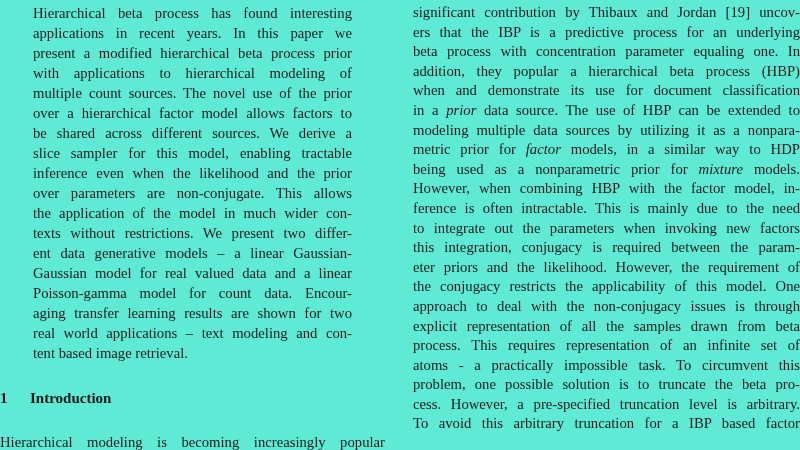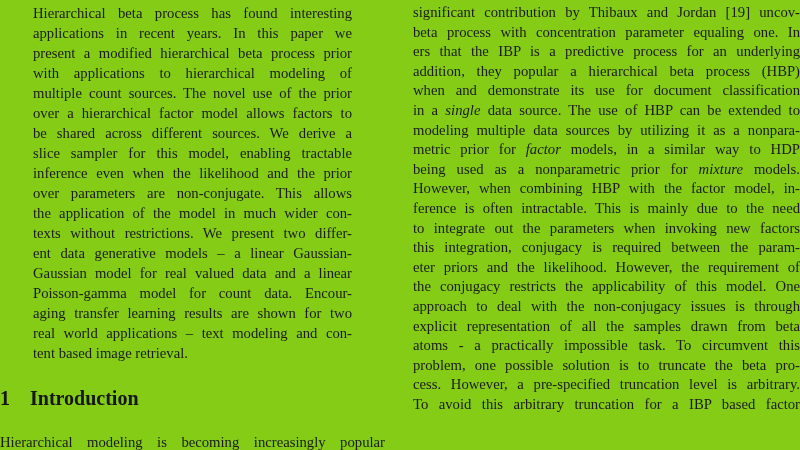--- a/index.html
+++ b/index.html
@@ -4,21 +4,21 @@
 <style>
   html, body {
     margin: 0;
     padding: 0;
     background: #ffffff;
   }
   .page {
     position: relative;
     width: 800px;
     height: 450px;
-    background: #84cc16;
+    background: #5eead4;
     overflow: hidden;
     display: flex;
     font-family: "Liberation Serif", "DejaVu Serif", serif;
     color: #1b1b1b;
   }
   .col {
     box-sizing: border-box;
     padding-top: 3px;
   }
   .col-left  { width: 385px; margin-left: 0; }
@@ -36,21 +36,21 @@
   .col-left  .tline { height: 20px;   line-height: 20px; }
   .col-right .tline { height: 19.6px; line-height: 19.6px; }
   .tline.nojust { text-align-last: left; -moz-text-align-last: left; }
   .it { font-style: italic; }
 
   
   .abstract { padding: 0 33px; }
 
   .heading {
     margin: 23px 0 0 0;
-    font-size: 20px;
+    font-size: 15px;
     font-weight: bold;
     line-height: 24px;
     height: 24px;
     color: #161616;
   }
   .heading .hnum { display: inline-block; width: 30px; }
 
   .intro { margin-top: 22px; }
 </style>
 </head>
@@ -85,36 +85,37 @@
     </h2>
 
     <div class="intro">
         <div class="tline"><span>Hierarchical modeling is becoming increasingly popular</span></div>
       </div>
   </div>
 
   <div class="col col-right">
     <div class="bodytext">
         <div class="tline"><span>significant contribution by Thibaux and Jordan [19] uncov-</span></div>
+        <div class="tline"><span>ers that the IBP is a predictive process for an underlying</span></div>
         <div class="tline"><span>beta process with concentration parameter equaling one. In</span></div>
-        <div class="tline"><span>ers that the IBP is a predictive process for an underlying</span></div>
         <div class="tline"><span>addition, they popular a hierarchical beta process (HBP)</span></div>
         <div class="tline"><span>when and demonstrate its use for document classification</span></div>
-        <div class="tline"><span>in a </span><span class="it">single</span><span> data source. The use of HBP can be extended to</span></div>
+        <div class="tline"><span>in a </span><span class="it">prior</span><span> data source. The use of HBP can be extended to</span></div>
         <div class="tline"><span>modeling multiple data sources by utilizing it as a nonpara-</span></div>
         <div class="tline"><span>metric prior for </span><span class="it">factor</span><span> models, in a similar way to HDP</span></div>
         <div class="tline"><span>being used as a nonparametric prior for </span><span class="it">mixture</span><span> models.</span></div>
         <div class="tline"><span>However, when combining HBP with the factor model, in-</span></div>
         <div class="tline"><span>ference is often intractable. This is mainly due to the need</span></div>
         <div class="tline"><span>to integrate out the parameters when invoking new factors</span></div>
         <div class="tline"><span>this integration, conjugacy is required between the param-</span></div>
         <div class="tline"><span>eter priors and the likelihood. However, the requirement of</span></div>
         <div class="tline"><span>the conjugacy restricts the applicability of this model. One</span></div>
         <div class="tline"><span>approach to deal with the non-conjugacy issues is through</span></div>
         <div class="tline"><span>explicit representation of all the samples drawn from beta</span></div>
+        <div class="tline"><span>process. This requires representation of an infinite set of</span></div>
         <div class="tline"><span>atoms - a practically impossible task. To circumvent this</span></div>
         <div class="tline"><span>problem, one possible solution is to truncate the beta pro-</span></div>
         <div class="tline"><span>cess. However, a pre-specified truncation level is arbitrary.</span></div>
         <div class="tline"><span>To avoid this arbitrary truncation for a IBP based factor</span></div>
       </div>
   </div>
 
 </div>
 
 </body></html>

